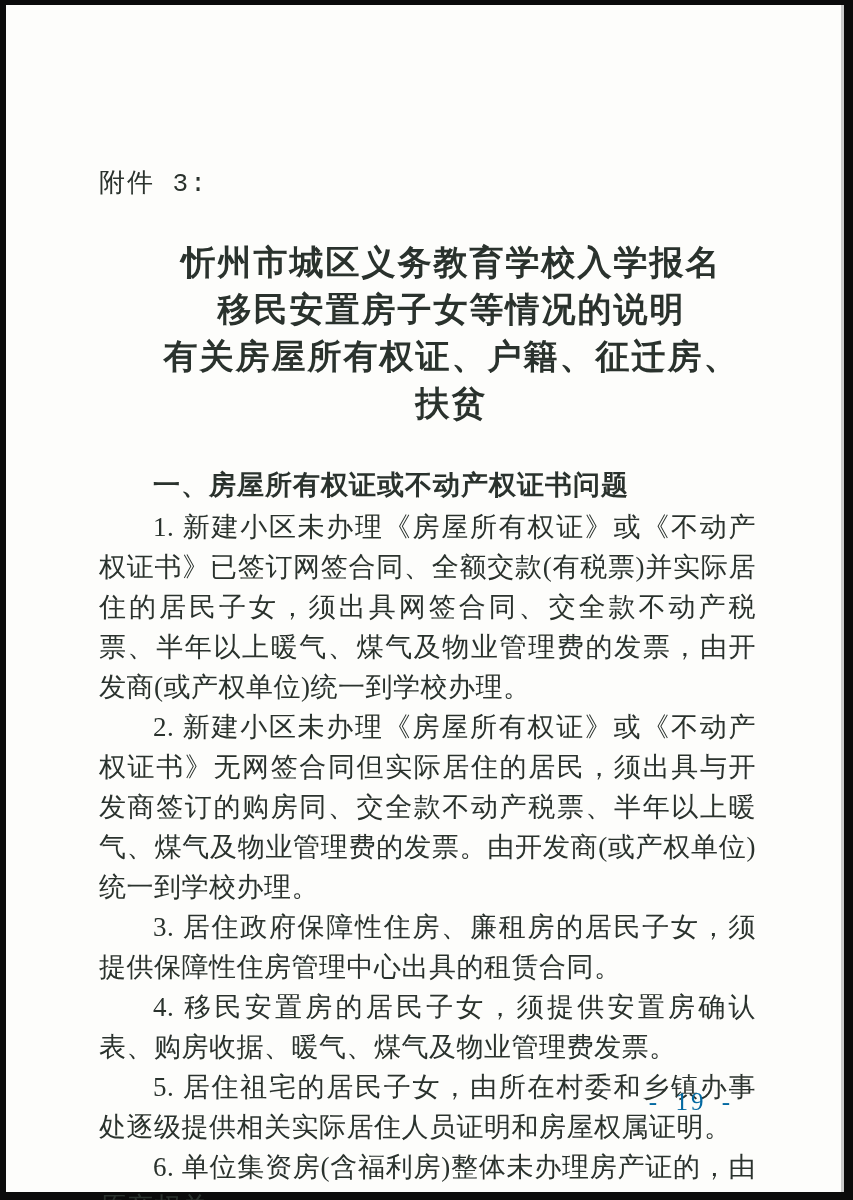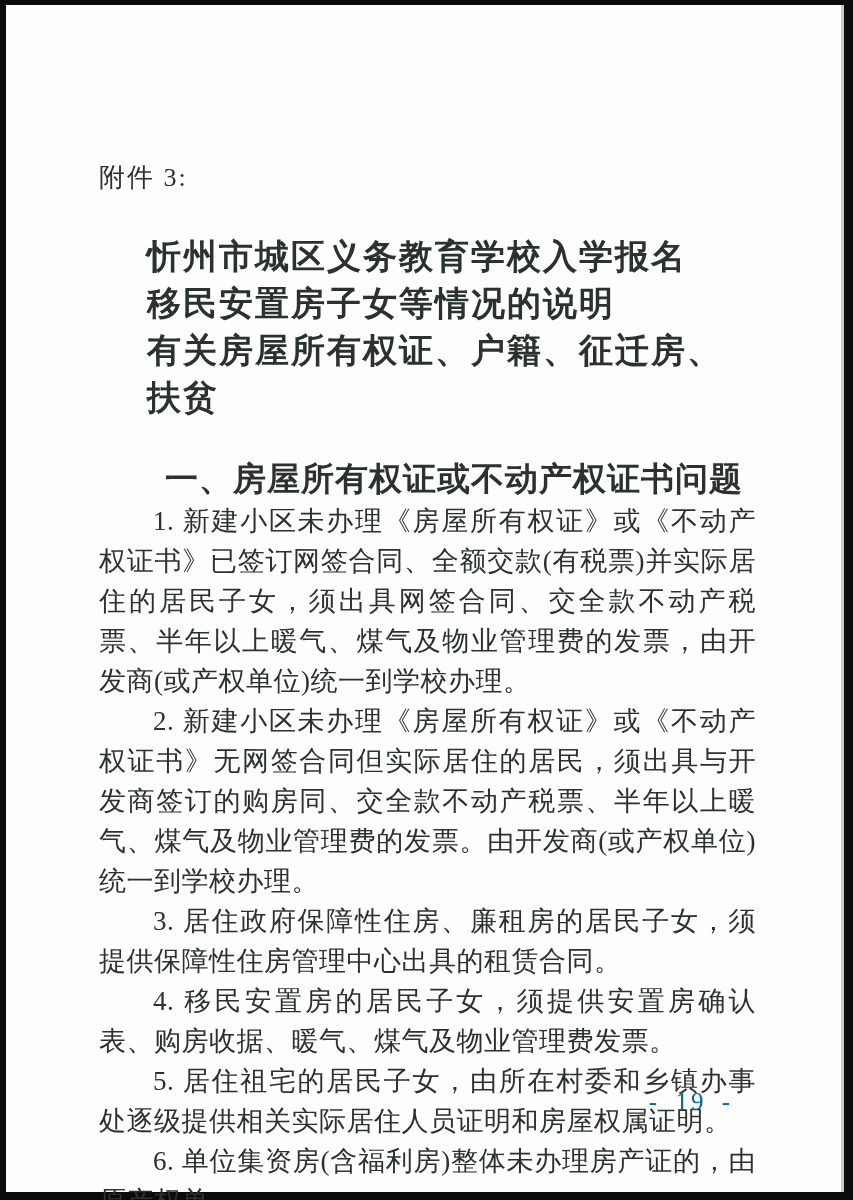--- a/index.html
+++ b/index.html
@@ -25,40 +25,42 @@
     box-shadow: inset -3px 0 0 #c9c9c9; 
   }
   .content {
     position: relative;
     box-sizing: border-box;
     height: 100%;
     padding: 156px 88px 0 93px;
     color: #2a322d;
   }
   .attachment {
-    font-family: Liberation Serif, serif;
+    font-family: Liberation Mono, monospace;
     font-size: 26px;
     line-height: 34px;
     letter-spacing: 2px;
+    margin-top: 6px;
   }
   .title {
     margin: 38px 0 0 0;
     padding-left: 48px;
+    text-align: center;
     font-family: "Liberation Sans", sans-serif;
     font-weight: bold;
     font-size: 34px;
     line-height: 47px;
     letter-spacing: 2px;
   }
   .section-heading {
     margin: 36px 0 0 0;
     text-indent: 2em;
     font-family: "Liberation Sans", sans-serif;
     font-weight: bold;
-    font-size: 33px;
+    font-size: 27px;
     line-height: 44px;
     letter-spacing: 1px;
   }
   .para {
     margin: 0;
     text-indent: 2em;
     font-family: "Liberation Serif", serif;
     font-size: 27px;
     line-height: 40px;
     text-align: justify;

